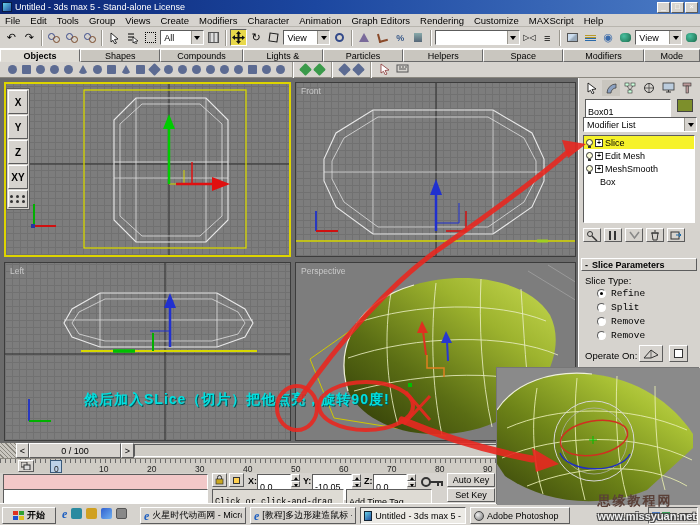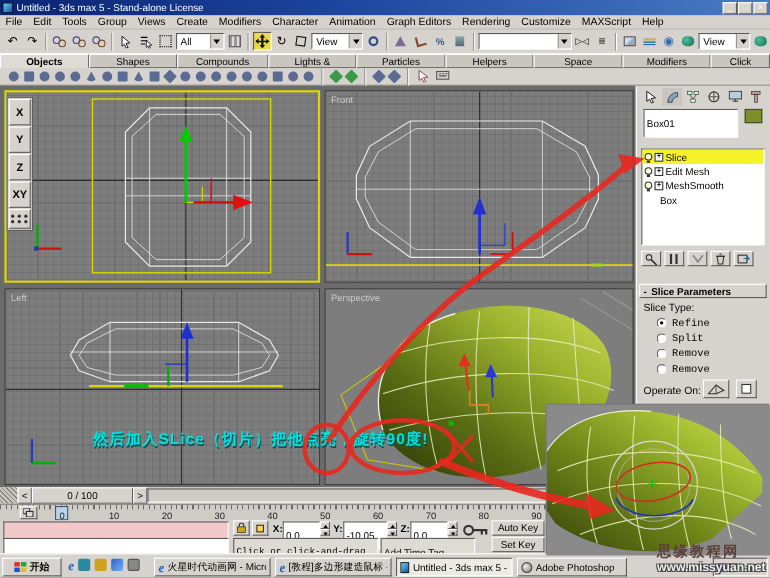--- a/index.html
+++ b/index.html
@@ -249,21 +249,21 @@
 
 <div id="tabbar" class="abs">
   <span class="tab active">Objects</span>
   <span class="tab">Shapes</span>
   <span class="tab">Compounds</span>
   <span class="tab">Lights &amp; Cameras</span>
   <span class="tab">Particles</span>
   <span class="tab">Helpers</span>
   <span class="tab">Space Warps</span>
   <span class="tab">Modifiers</span>
-  <span class="tab" style="flex:0.4">Click</span>
+  <span class="tab" style="flex:0.4">Mode</span>
 </div>
 
 <div id="objectbar" class="abs">
   <span class="oic"></span>
   <span class="oic sq"></span>
   <span class="oic"></span>
   <span class="oic"></span>
   <span class="oic"></span>
   <span class="oic tr"></span>
   <span class="oic"></span>
@@ -451,20 +451,26 @@
         <svg width="12" height="12">
           <rect x="2" y="1" width="8" height="3" fill="#b99" stroke="#333" stroke-width="0.6"></rect>
           <rect x="5" y="4" width="2.5" height="7" fill="#b99" stroke="#333" stroke-width="0.6"></rect>
         </svg>
       </span>
   </div>
   <div class="sunken sfield" style="left:6px;top:21px;width:86px">
       <span>Box01</span>
     </div>
   <div class="abs" style="left:98px;top:21px;width:16px;height:13px;background:#7d8f2b;border:1px solid #444"></div>
+  <div class="dd" style="position:absolute;left:4px;top:39px;width:114px">
+    <span>Modifier List</span>
+    <span class="da">
+        <span class="tri-d"></span>
+      </span>
+  </div>
   <div id="stackbox" class="sunken">
     <div class="stkrow hl">
       <span class="bulb"></span>
       <span class="pbox">+</span>
       <span>Slice</span>
     </div>
     <div class="stkrow">
       <span class="bulb"></span>
       <span class="pbox">+</span>
       <span>Edit Mesh</span>

